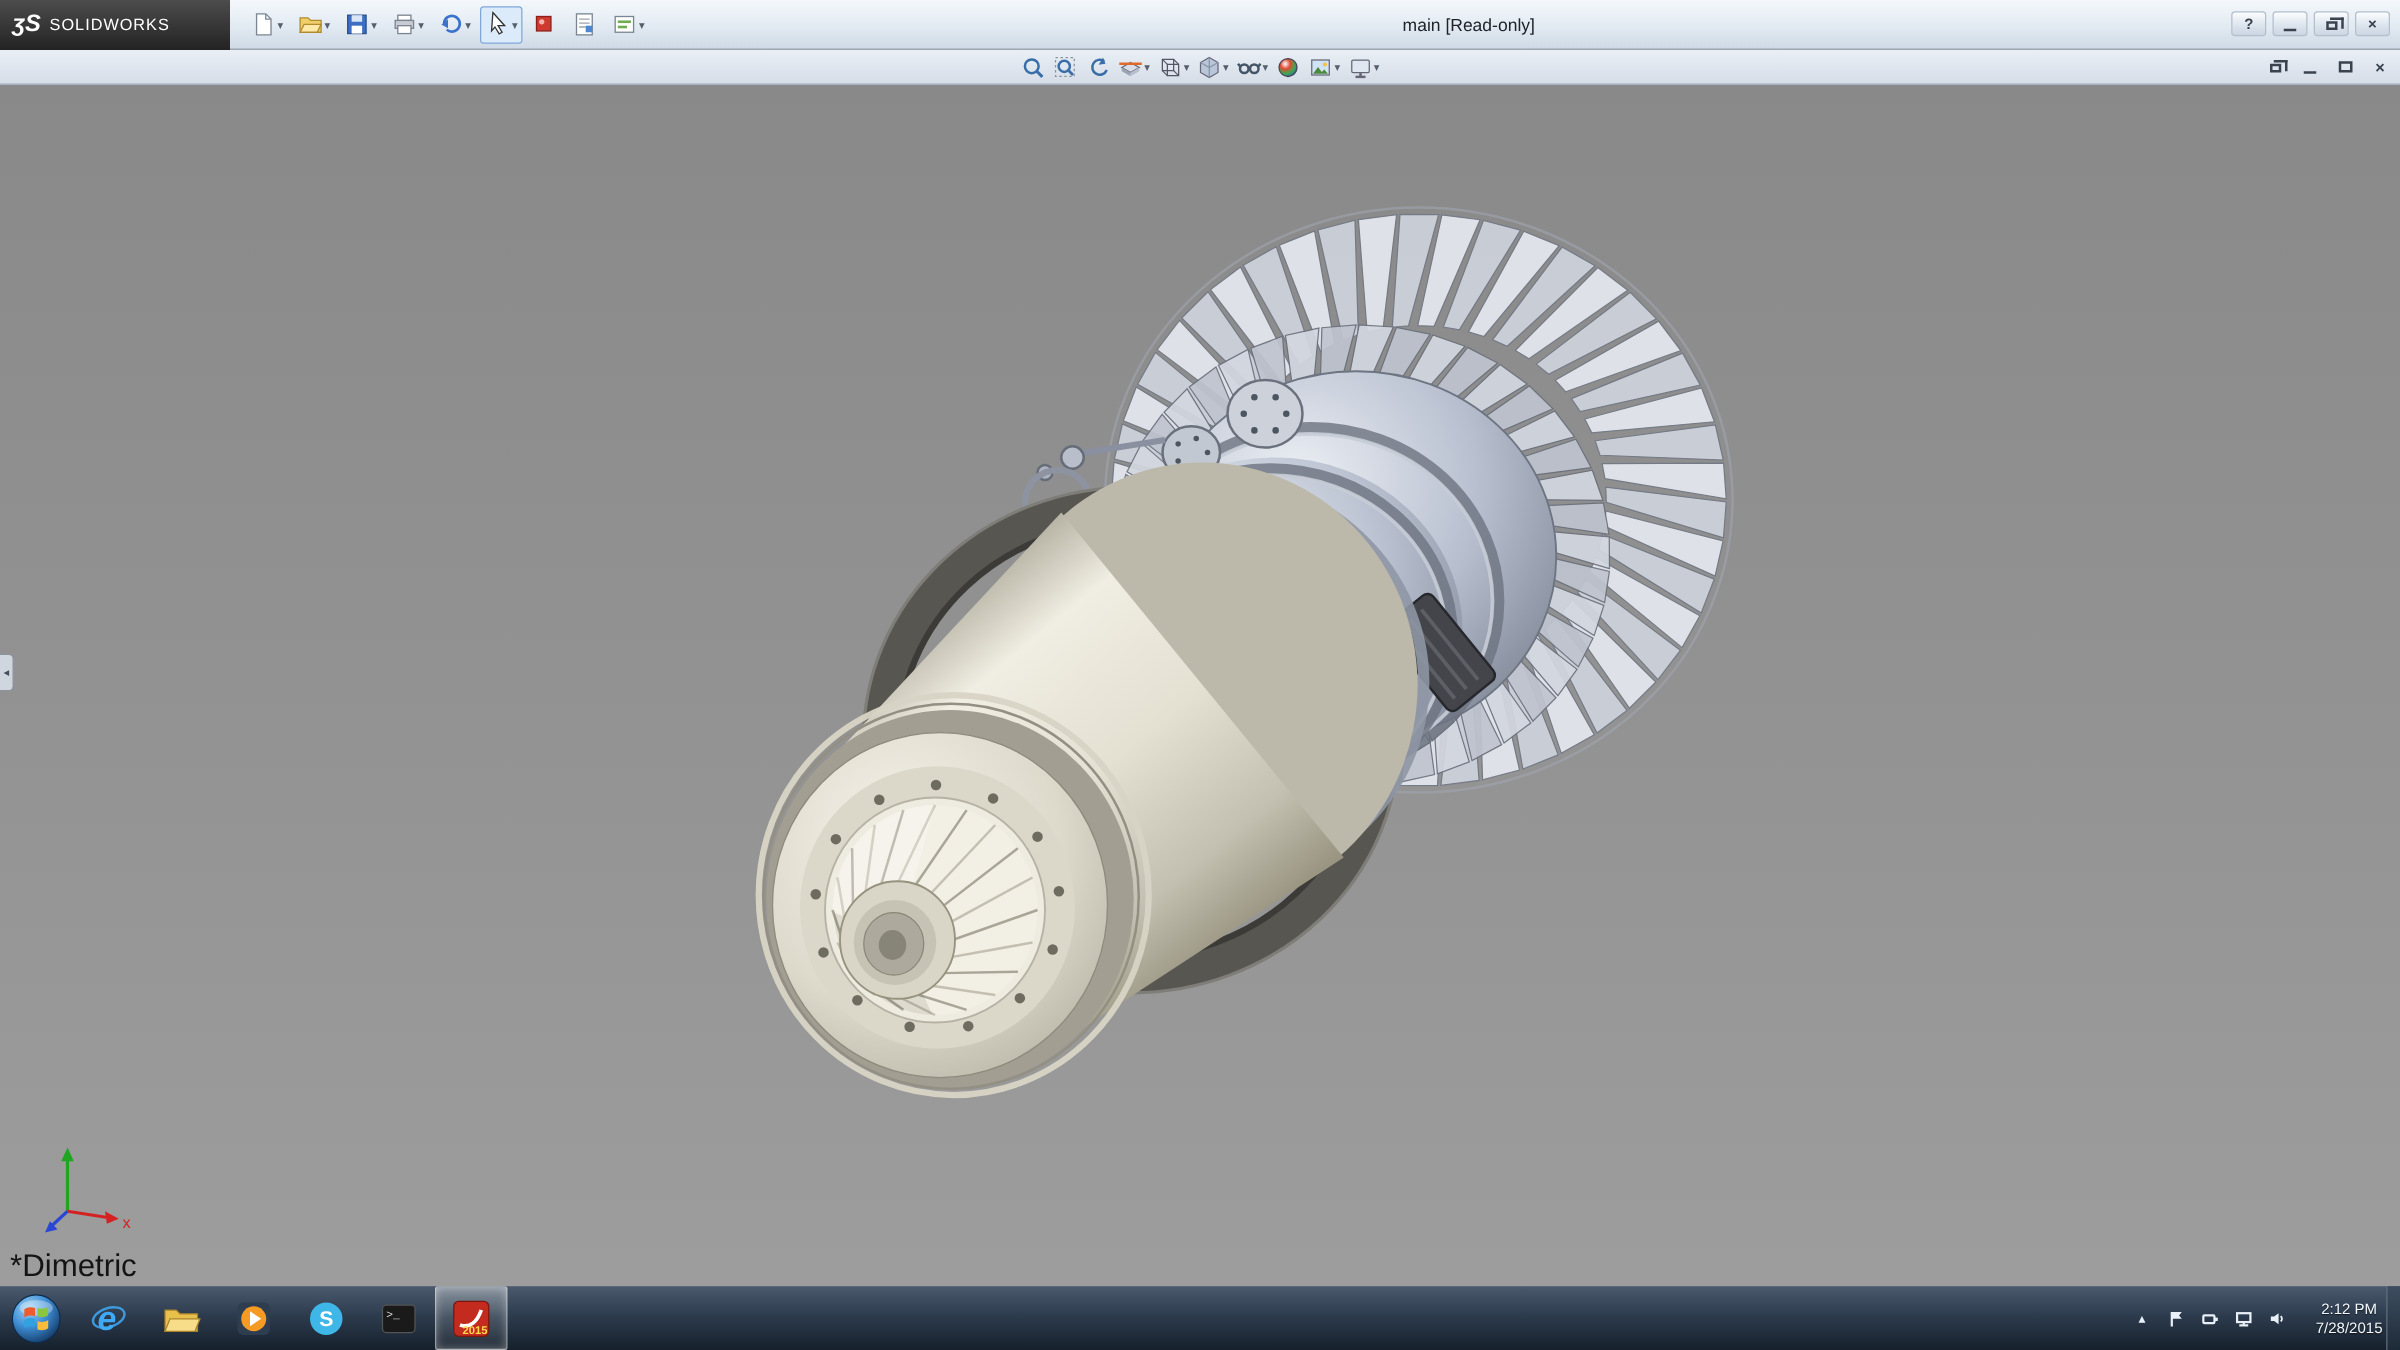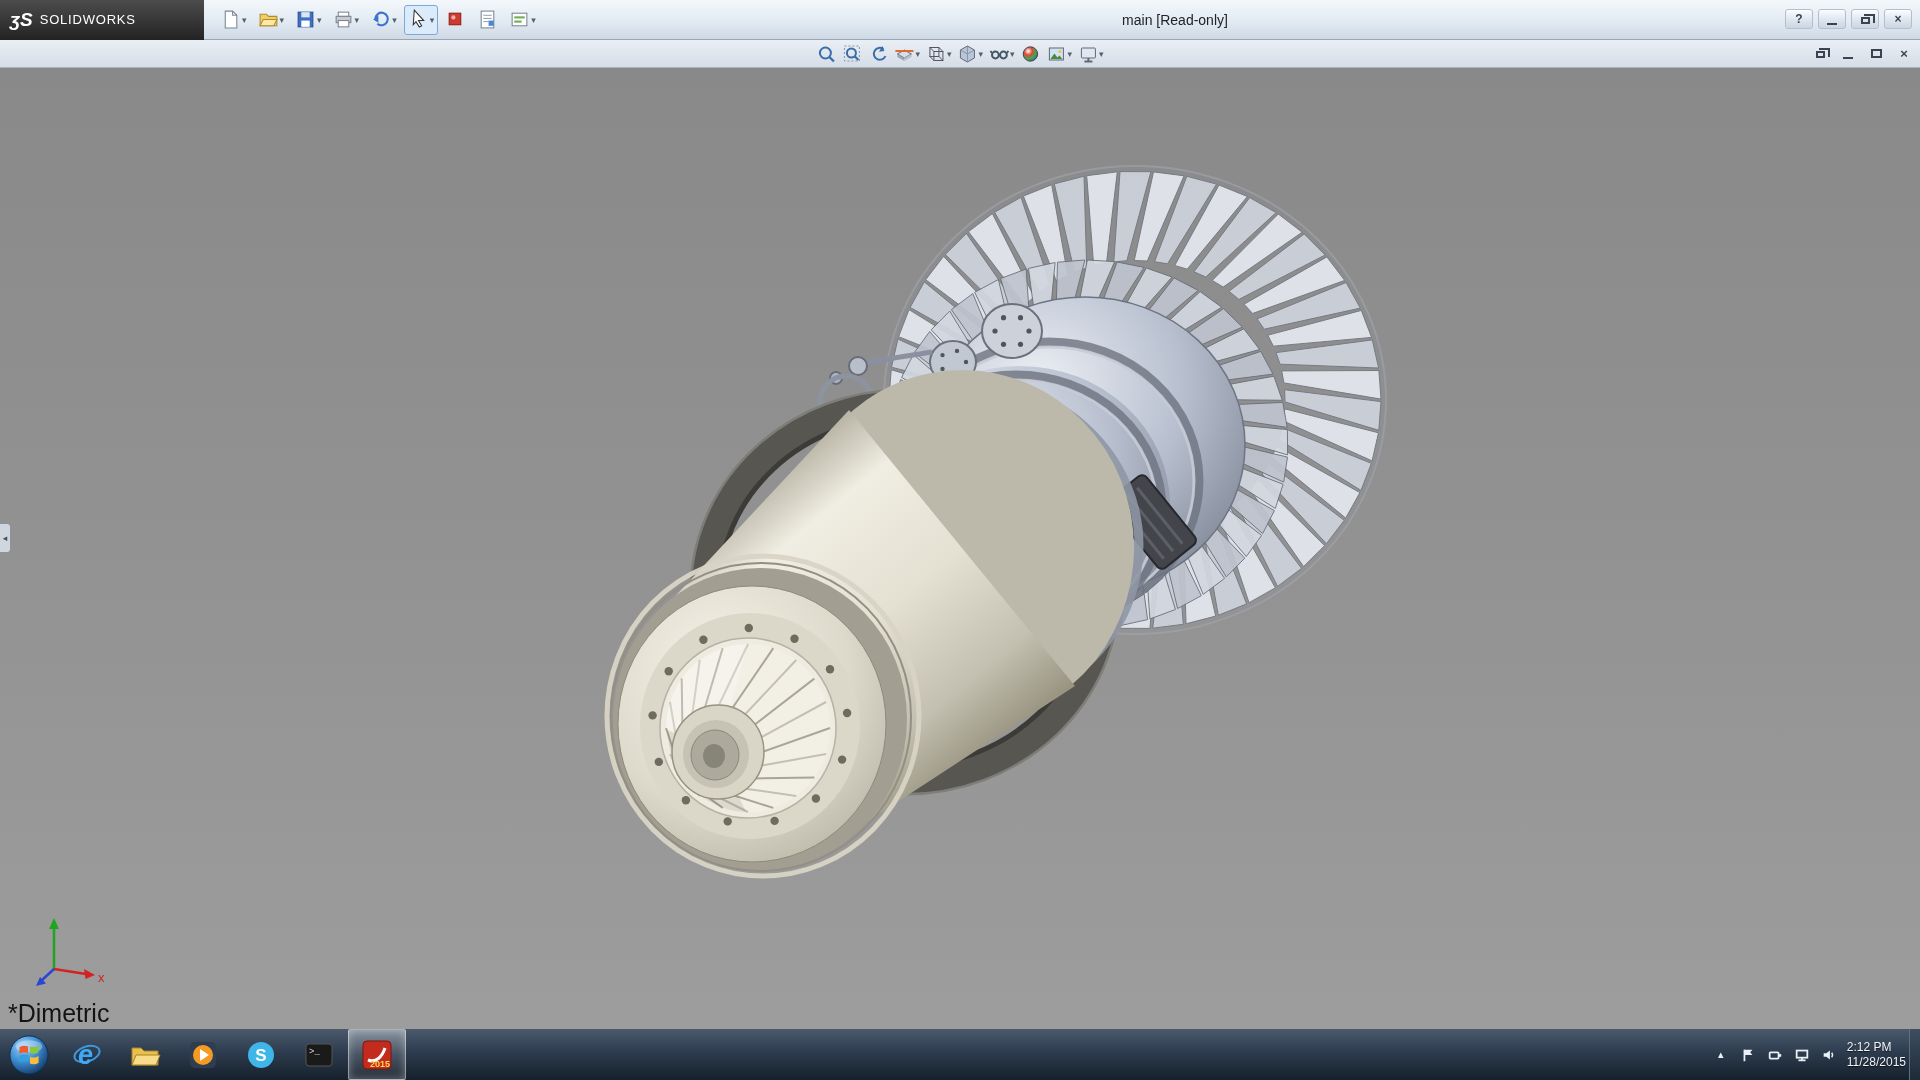--- a/index.html
+++ b/index.html
@@ -3,21 +3,21 @@
 <meta charset="utf-8">
 <style>
   *{box-sizing:border-box}
   html,body{margin:0;padding:0;width:1920px;height:1080px;overflow:hidden;
     font-family:"Liberation Sans",sans-serif;background:#909090;-webkit-font-smoothing:antialiased}
 
   
   .titlebar{position:absolute;top:0;left:0;right:0;height:40px;
     background:linear-gradient(#f4f8fc,#e2eaf2 55%,#cfdae6);border-bottom:1px solid #9aa6b5;
     display:flex;align-items:center;z-index:30}
-  .sw-logo{width:204px;height:40px;background:linear-gradient(#4c4c4c,#232323);
+  .sw-logo{width:184px;height:40px;background:linear-gradient(#4c4c4c,#232323);
     color:#fff;display:flex;align-items:center;gap:7px;padding-left:10px;flex:0 0 auto}
   .logo-glyph{font-style:italic;font-weight:bold;font-size:19px;color:#fff}
   .brand{font-size:13px;font-weight:normal;letter-spacing:.8px}
   .toolbar-main{display:flex;align-items:center;padding-left:12px;gap:3px}
   .tbtn{height:30px;display:flex;align-items:center;padding:2px 3px;border-radius:3px;border:1px solid transparent}
   .tbtn.active{border:1px solid #7fa8d9;background:#dcebfa}
   .ic{width:21px;height:21px;display:block}
   .caret{font-size:9px;color:#55606c;margin-left:1px}
   .title-text{position:absolute;left:560px;right:130px;text-align:center;font-size:14px;color:#20242a;pointer-events:none}
   .win-controls{position:absolute;right:8px;top:9px;display:flex;gap:5px}
@@ -52,21 +52,21 @@
   
   .taskbar{position:absolute;left:0;right:0;bottom:0;height:51px;
     background:linear-gradient(#4a5a6c,#2d3c4e 45%,#16202c);z-index:40;display:flex;align-items:center}
   .start-btn{width:58px;height:51px;display:flex;align-items:center;justify-content:center}
   .task-items{display:flex;height:51px}
   .task-btn{width:58px;height:51px;display:flex;align-items:center;justify-content:center;border-radius:2px}
   .task-btn.active{background:linear-gradient(rgba(255,255,255,.34),rgba(255,255,255,.14) 50%,rgba(255,255,255,.06));
     border:1px solid rgba(255,255,255,.5);box-shadow:inset 0 0 8px rgba(255,255,255,.35)}
   .tray{position:absolute;right:14px;top:0;height:51px;display:flex;align-items:center;gap:9px}
   .tray-ic{width:18px;height:18px;display:flex;align-items:center;justify-content:center;color:#e9f0f7;font-size:11px}
-  .clock{color:#f2f6fa;font-size:12px;line-height:15px;text-align:left;text-shadow:0 1px 1px rgba(0,0,0,.65);margin-left:0}
+  .clock{color:#f2f6fa;font-size:12px;line-height:15px;text-align:center;text-shadow:0 1px 1px rgba(0,0,0,.65);margin-left:13px}
   .show-desktop{position:absolute;right:0;top:0;width:11px;height:51px;border-left:1px solid #5f6e7e;
     background:linear-gradient(#3e4e60,#1d2a38)}
 </style>
 </head>
 <body>
 
 <div class="titlebar">
   <div class="sw-logo">
     <span class="logo-glyph">ʒS</span>
     <span class="brand">SOLIDWORKS</span>
@@ -619,17 +619,17 @@
       </svg>
     </div>
     <div class="tray-ic">
       <svg viewBox="0 0 18 18" width="16" height="16">
         <path d="M3 7v4h3l4 3V4L6 7z" fill="#e9f0f7"></path>
         <path d="M12 6.5a4 4 0 0 1 0 5" fill="none" stroke="#e9f0f7" stroke-width="1.6"></path>
       </svg>
     </div>
     <div class="clock">
       <div>2:12 PM</div>
-      <div>11/28/2015</div>
+      <div>7/28/2015</div>
     </div>
   </div>
   <div class="show-desktop"></div>
 </div>
 
 </body></html>

